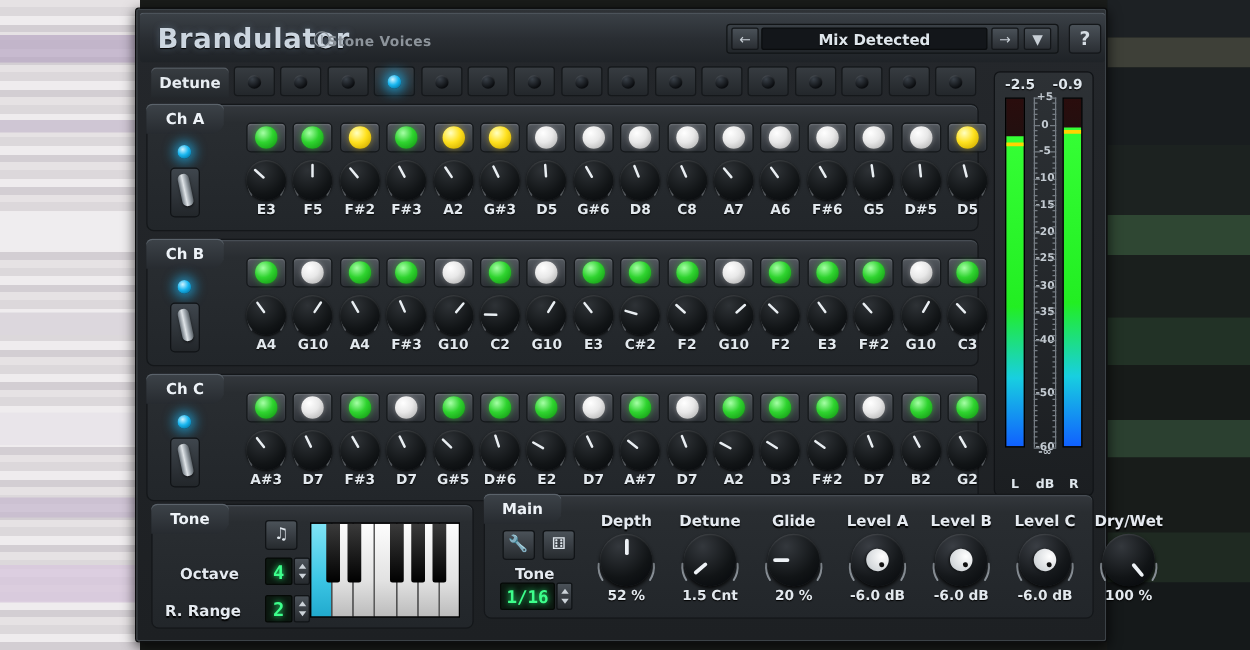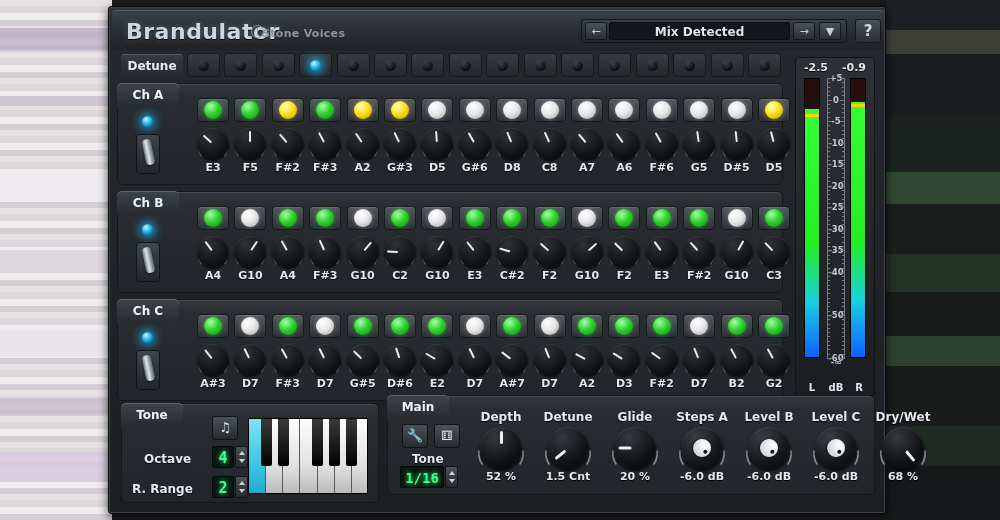--- a/index.html
+++ b/index.html
@@ -1249,21 +1249,21 @@
           <svg class="arcsvg" viewBox="0 0 50 48">
             <path d="M 6 40 A 20 20 0 0 1 3 27" stroke="#8d949b" stroke-width="1.6" fill="none" stroke-linecap="round"></path>
             <path d="M 44 40 A 20 20 0 0 0 47 27" stroke="#8d949b" stroke-width="1.6" fill="none" stroke-linecap="round"></path>
           </svg>
           <div class="bk-knob">
             <div class="ptr" style="transform:rotate(-90deg)"></div>
           </div>
           <div class="bk-val">20 %</div>
         </div>
         <div class="bigknob-wrap" style="left: 285px; top: 14px;">
-          <div class="bk-title">Steps A</div>
+          <div class="bk-title">Level A</div>
           <svg class="arcsvg" viewBox="0 0 50 48">
             <path d="M 6 40 A 20 20 0 0 1 3 27" stroke="#8d949b" stroke-width="1.6" fill="none" stroke-linecap="round"></path>
             <path d="M 44 40 A 20 20 0 0 0 47 27" stroke="#8d949b" stroke-width="1.6" fill="none" stroke-linecap="round"></path>
           </svg>
           <div class="bk-knob light">
             <div class="bk-cap" style="transform:rotate(85deg)">
               <div class="dot"></div>
             </div>
           </div>
           <div class="bk-val">-6.0 dB</div>
@@ -1296,18 +1296,18 @@
         </div>
         <div class="bigknob-wrap" style="left: 486px; top: 14px;">
           <div class="bk-title">Dry/Wet</div>
           <svg class="arcsvg" viewBox="0 0 50 48">
             <path d="M 6 40 A 20 20 0 0 1 3 27" stroke="#8d949b" stroke-width="1.6" fill="none" stroke-linecap="round"></path>
             <path d="M 44 40 A 20 20 0 0 0 47 27" stroke="#8d949b" stroke-width="1.6" fill="none" stroke-linecap="round"></path>
           </svg>
           <div class="bk-knob">
             <div class="ptr" style="transform:rotate(140deg)"></div>
           </div>
-          <div class="bk-val">68 %</div>
+          <div class="bk-val">100 %</div>
         </div>
       </div>
   </div>
 
 </div>
 
 </body></html>

